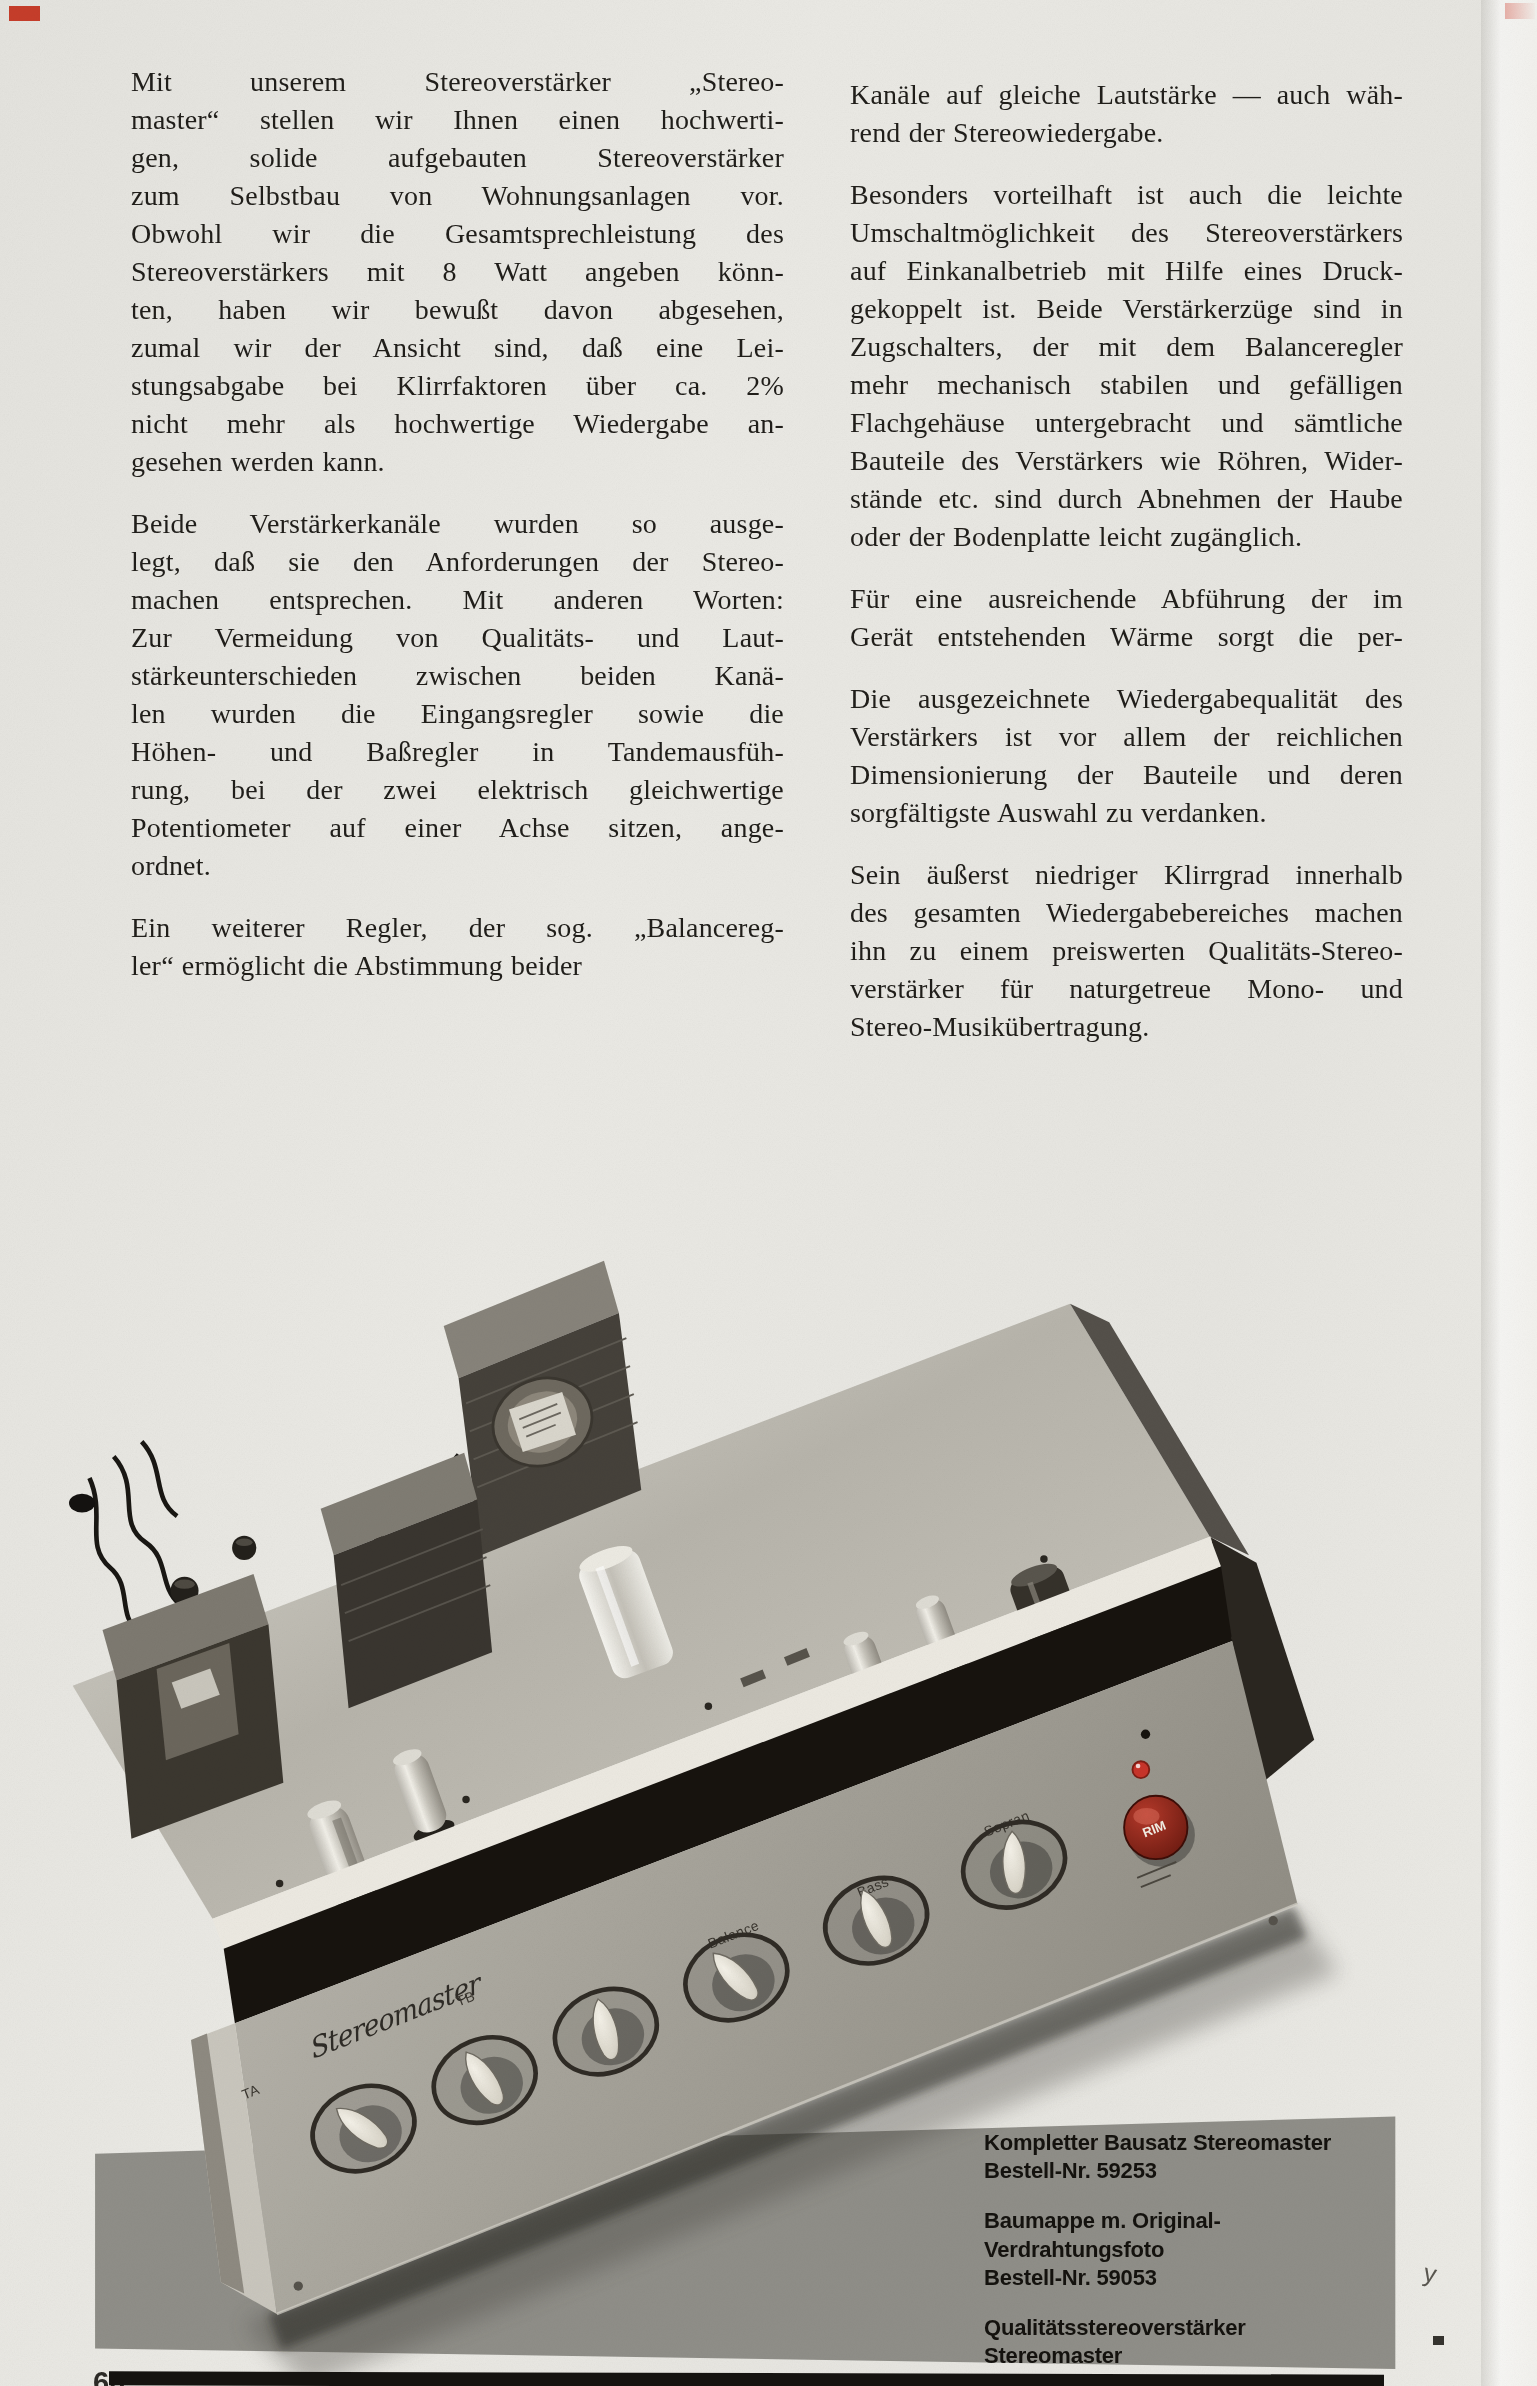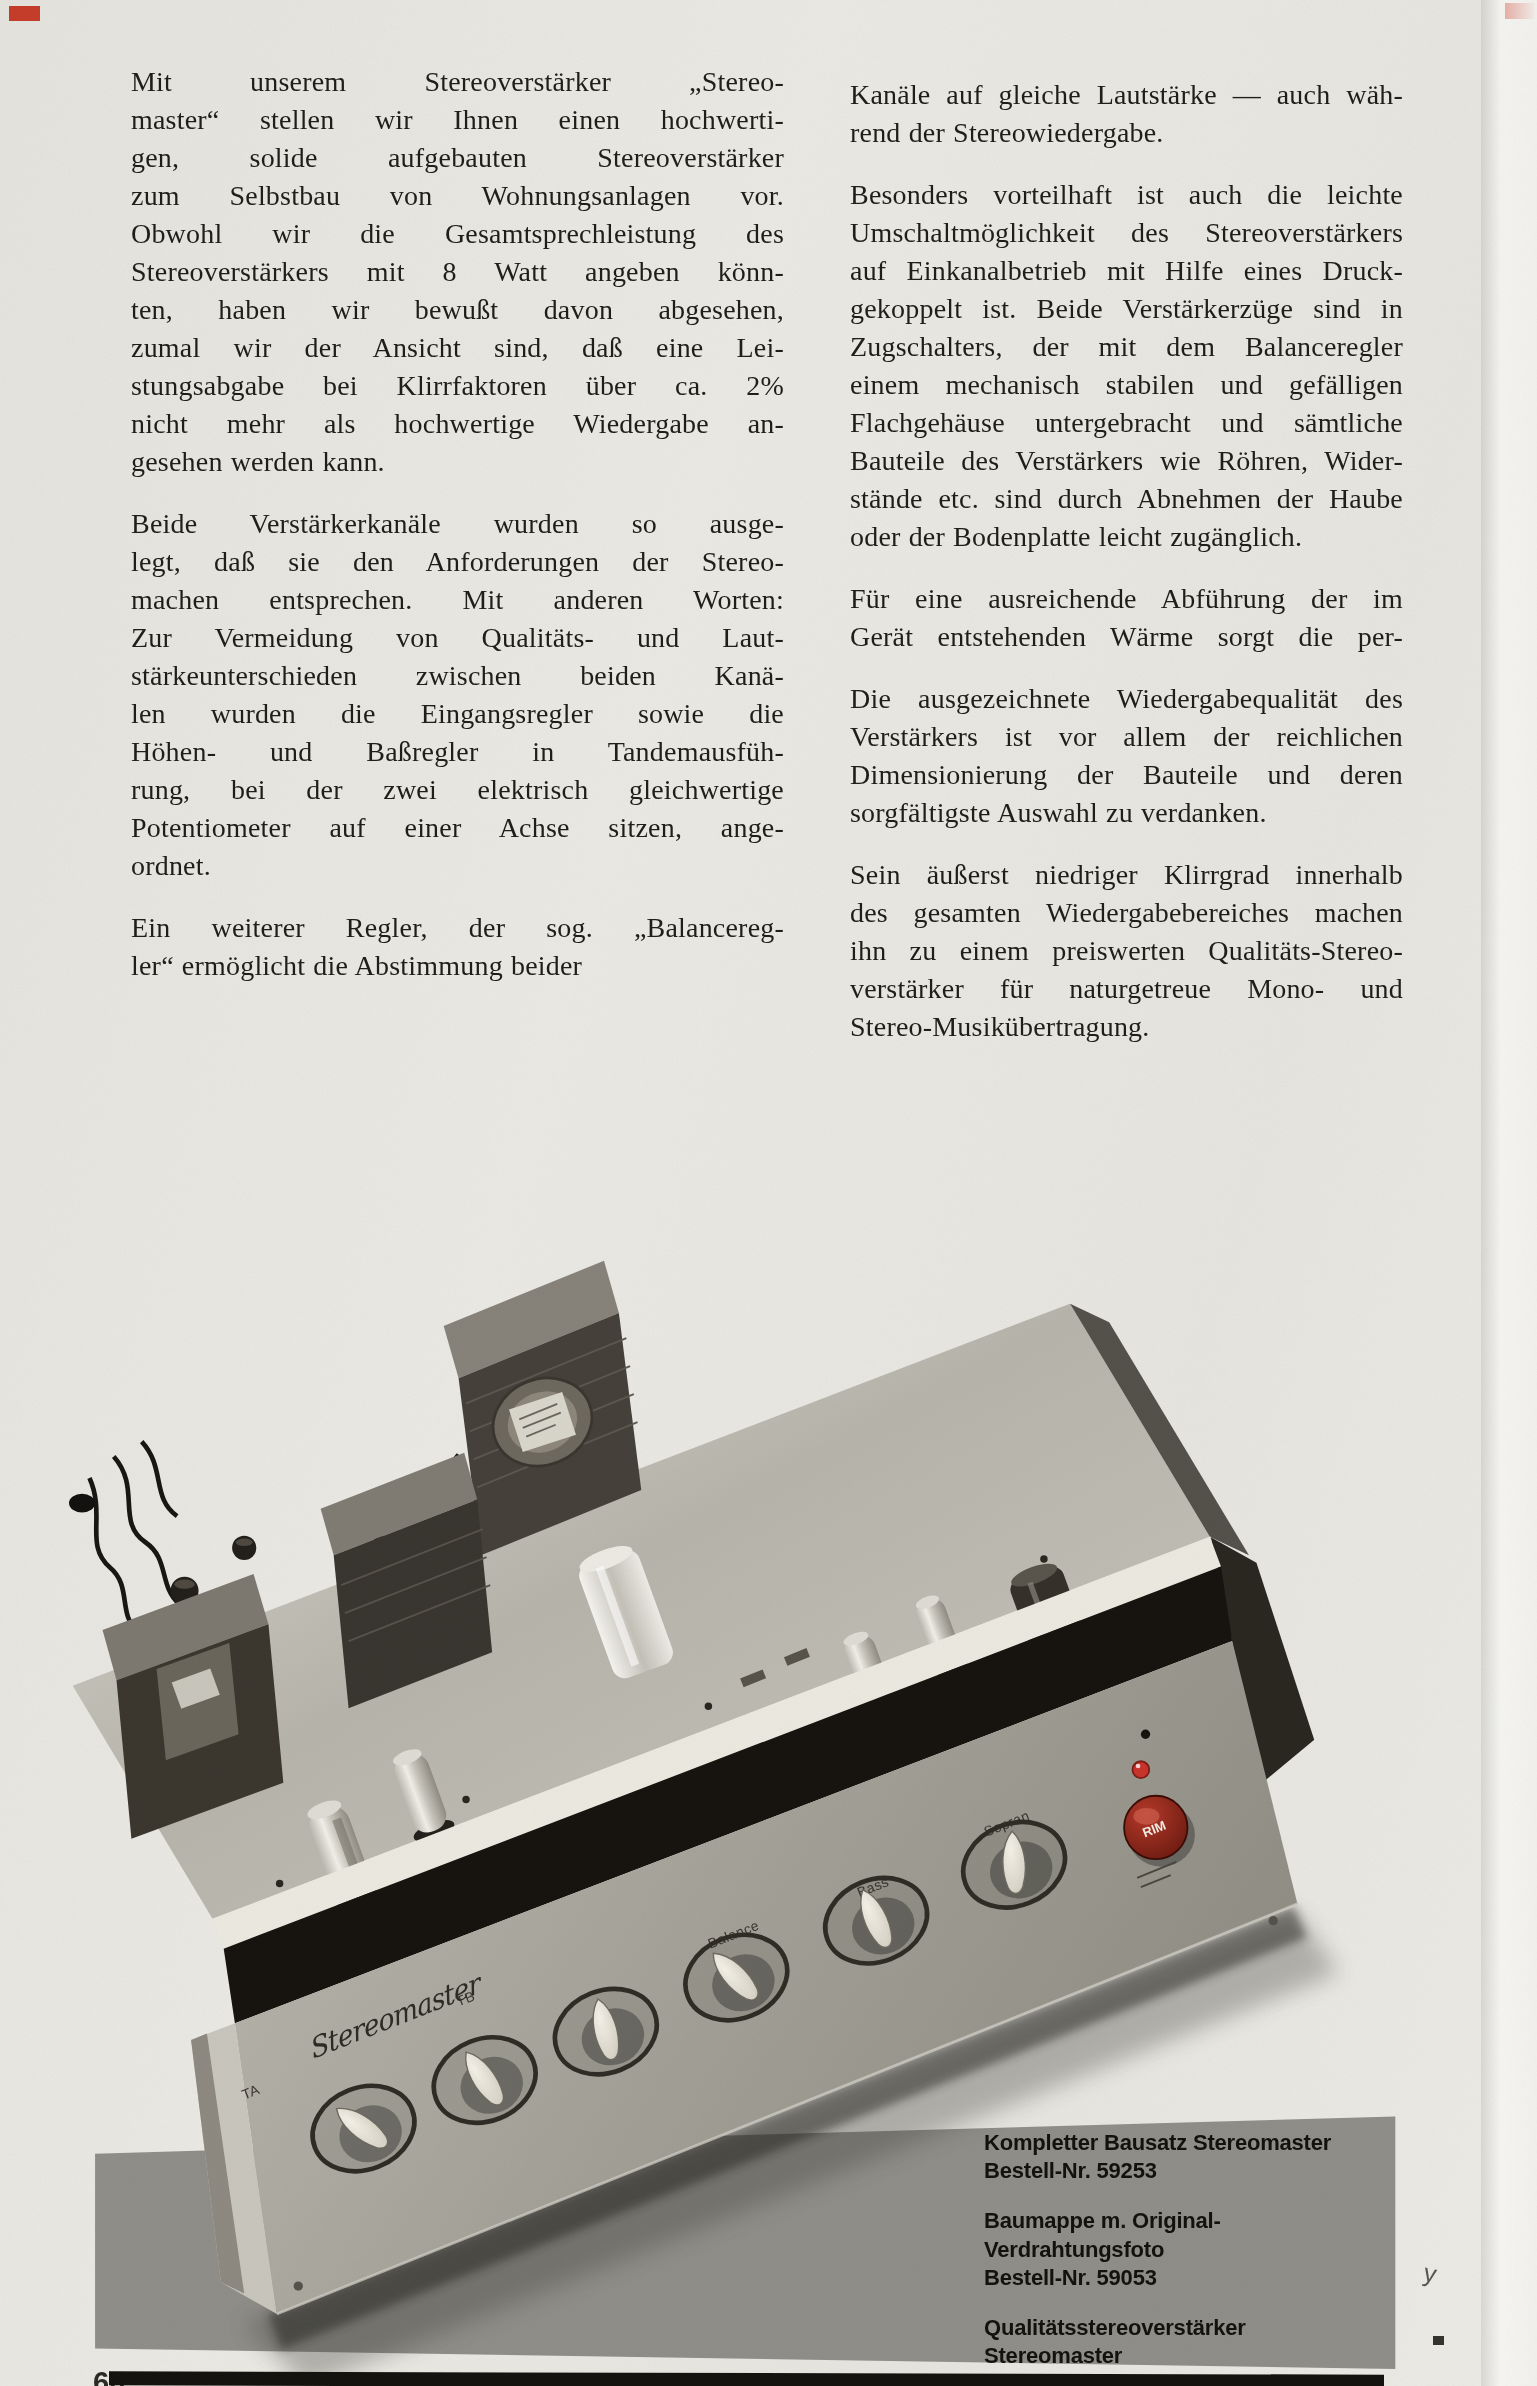--- a/index.html
+++ b/index.html
@@ -82,21 +82,21 @@
       <div class="para">
         <div class="tline">Kanäle auf gleiche Lautstärke — auch wäh-</div>
         <div class="tline last">rend der Stereowiedergabe.</div>
       </div>
       <div class="para">
         <div class="tline">Besonders vorteilhaft ist auch die leichte</div>
         <div class="tline">Umschaltmöglichkeit des Stereoverstärkers</div>
         <div class="tline">auf Einkanalbetrieb mit Hilfe eines Druck-</div>
         <div class="tline">gekoppelt ist. Beide Verstärkerzüge sind in</div>
         <div class="tline">Zugschalters, der mit dem Balanceregler</div>
-        <div class="tline">einem mechanisch stabilen und gefälligen</div>
+        <div class="tline">mehr mechanisch stabilen und gefälligen</div>
         <div class="tline">Flachgehäuse untergebracht und sämtliche</div>
         <div class="tline">Bauteile des Verstärkers wie Röhren, Wider-</div>
         <div class="tline">stände etc. sind durch Abnehmen der Haube</div>
         <div class="tline last">oder der Bodenplatte leicht zugänglich.</div>
       </div>
       <div class="para">
         <div class="tline">Für eine ausreichende Abführung der im</div>
         <div class="tline">Gerät entstehenden Wärme sorgt die per-</div>
       </div>
       <div class="para">

